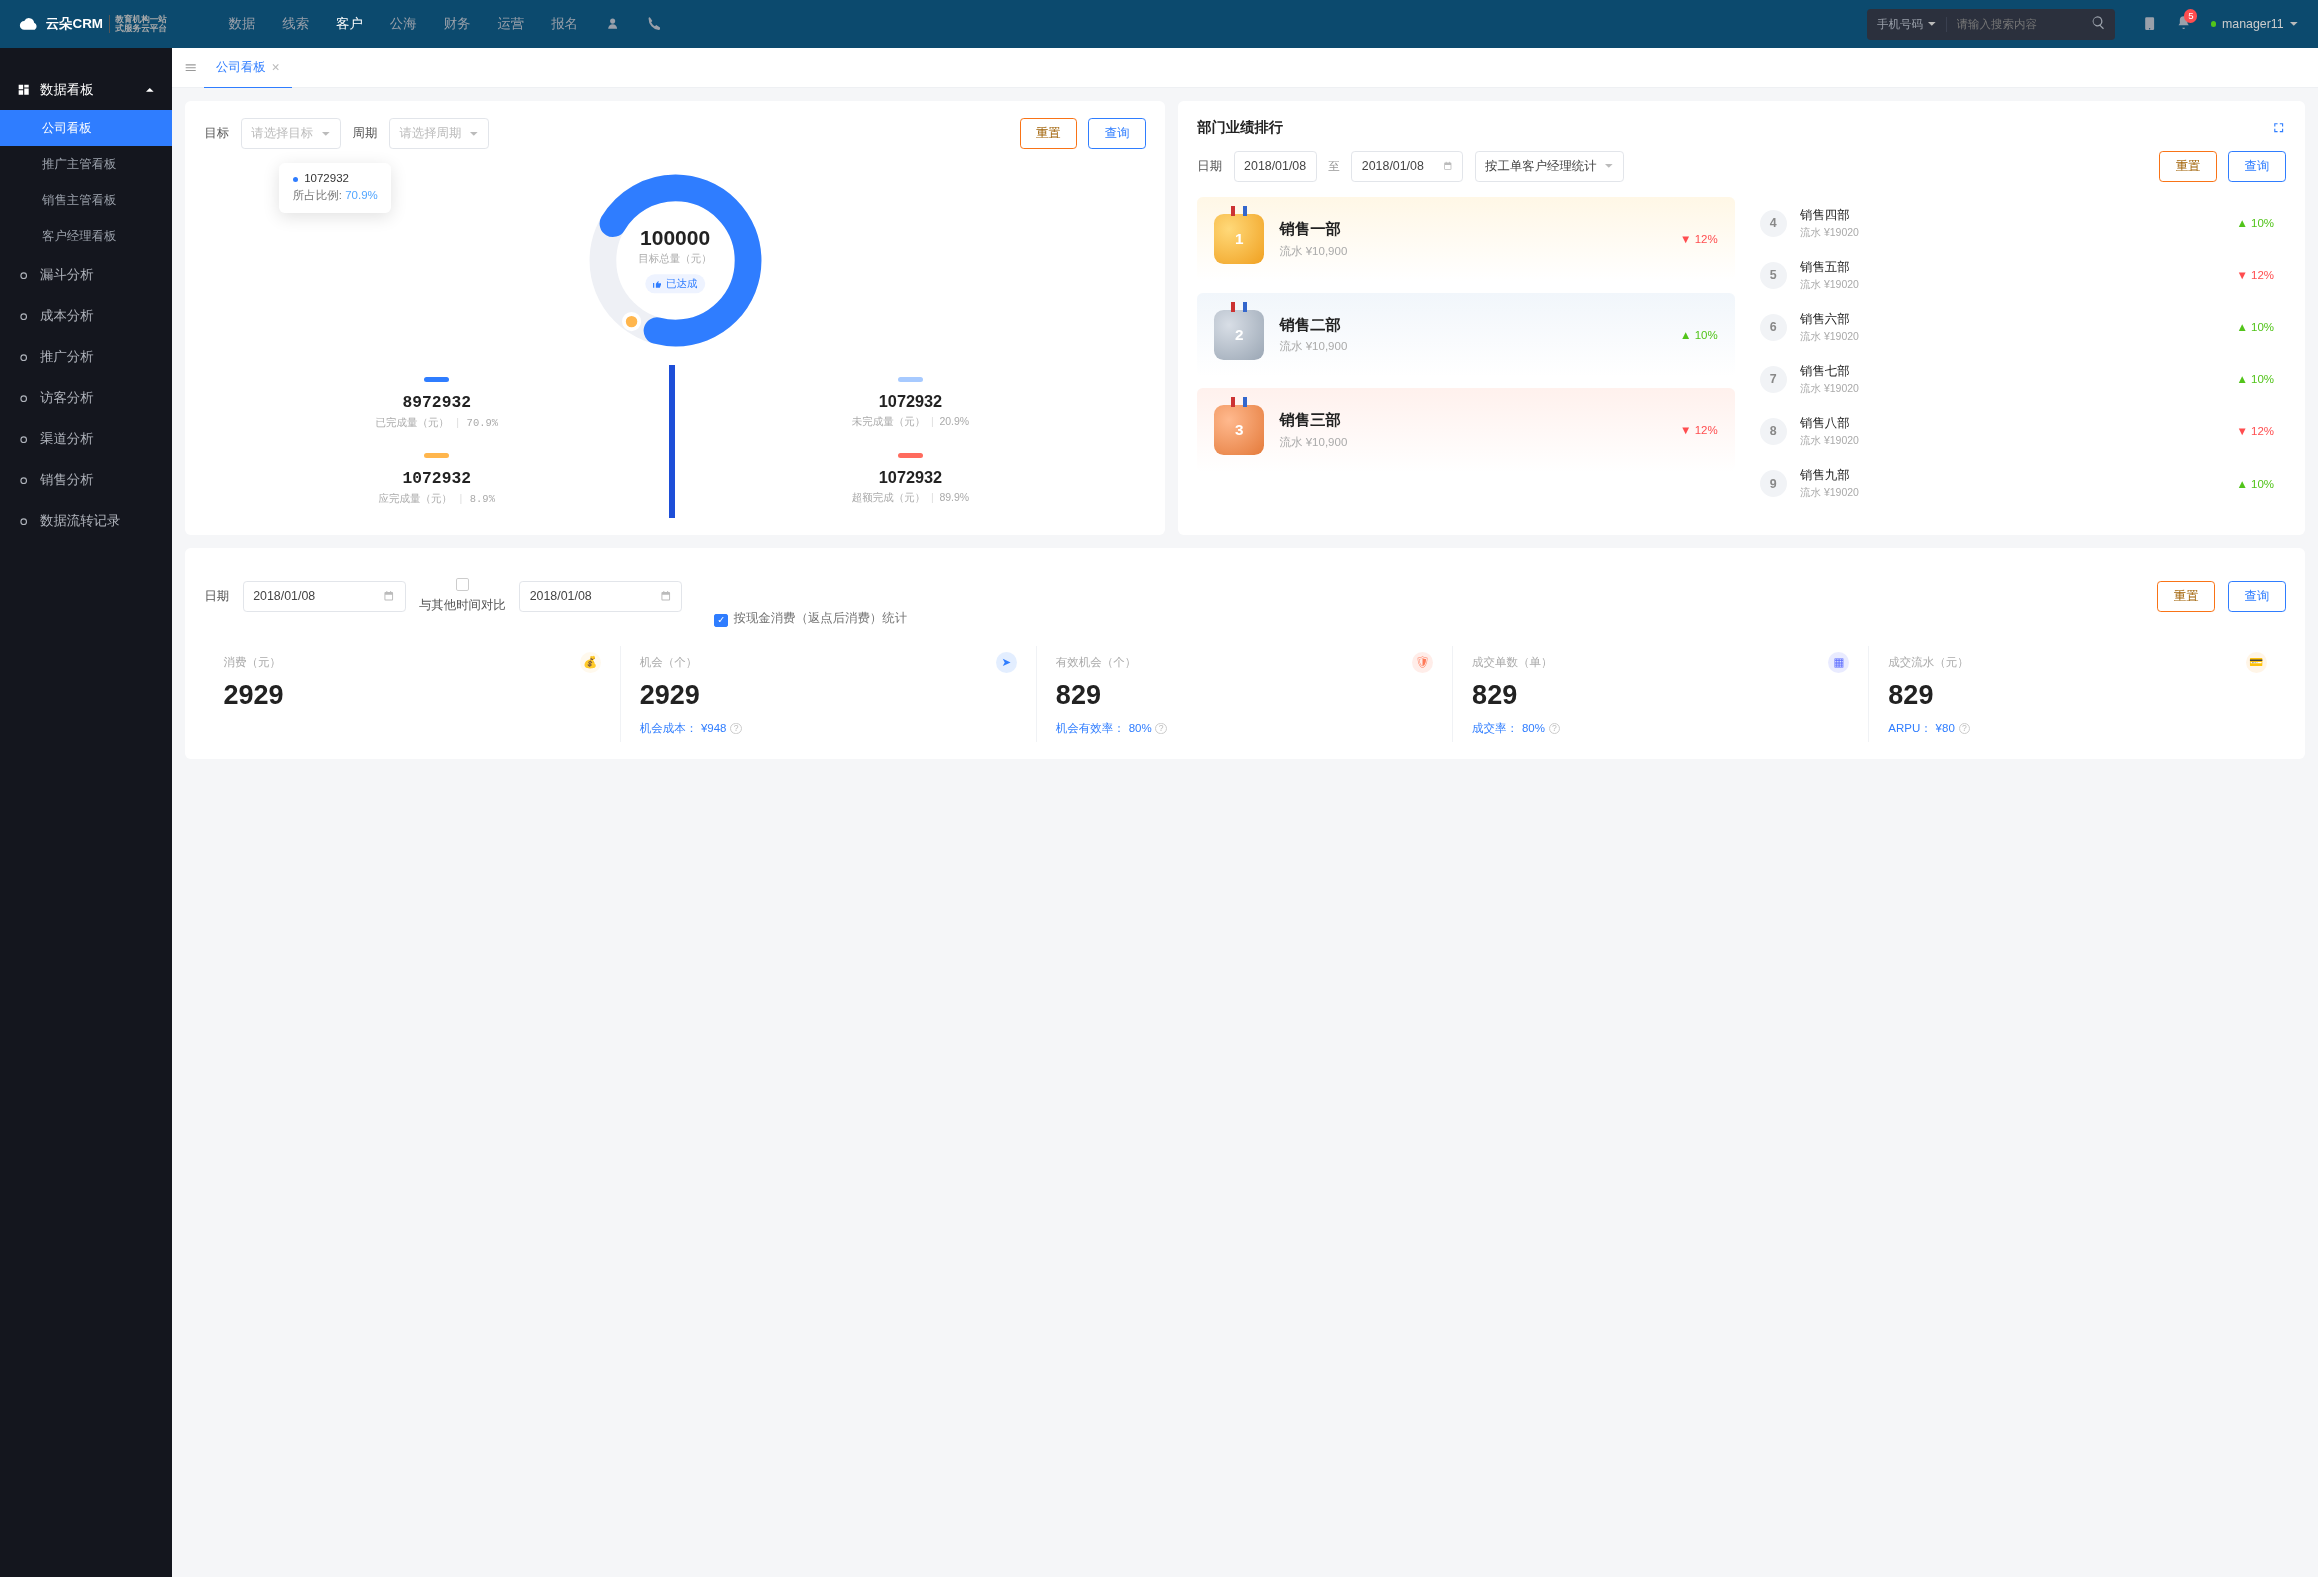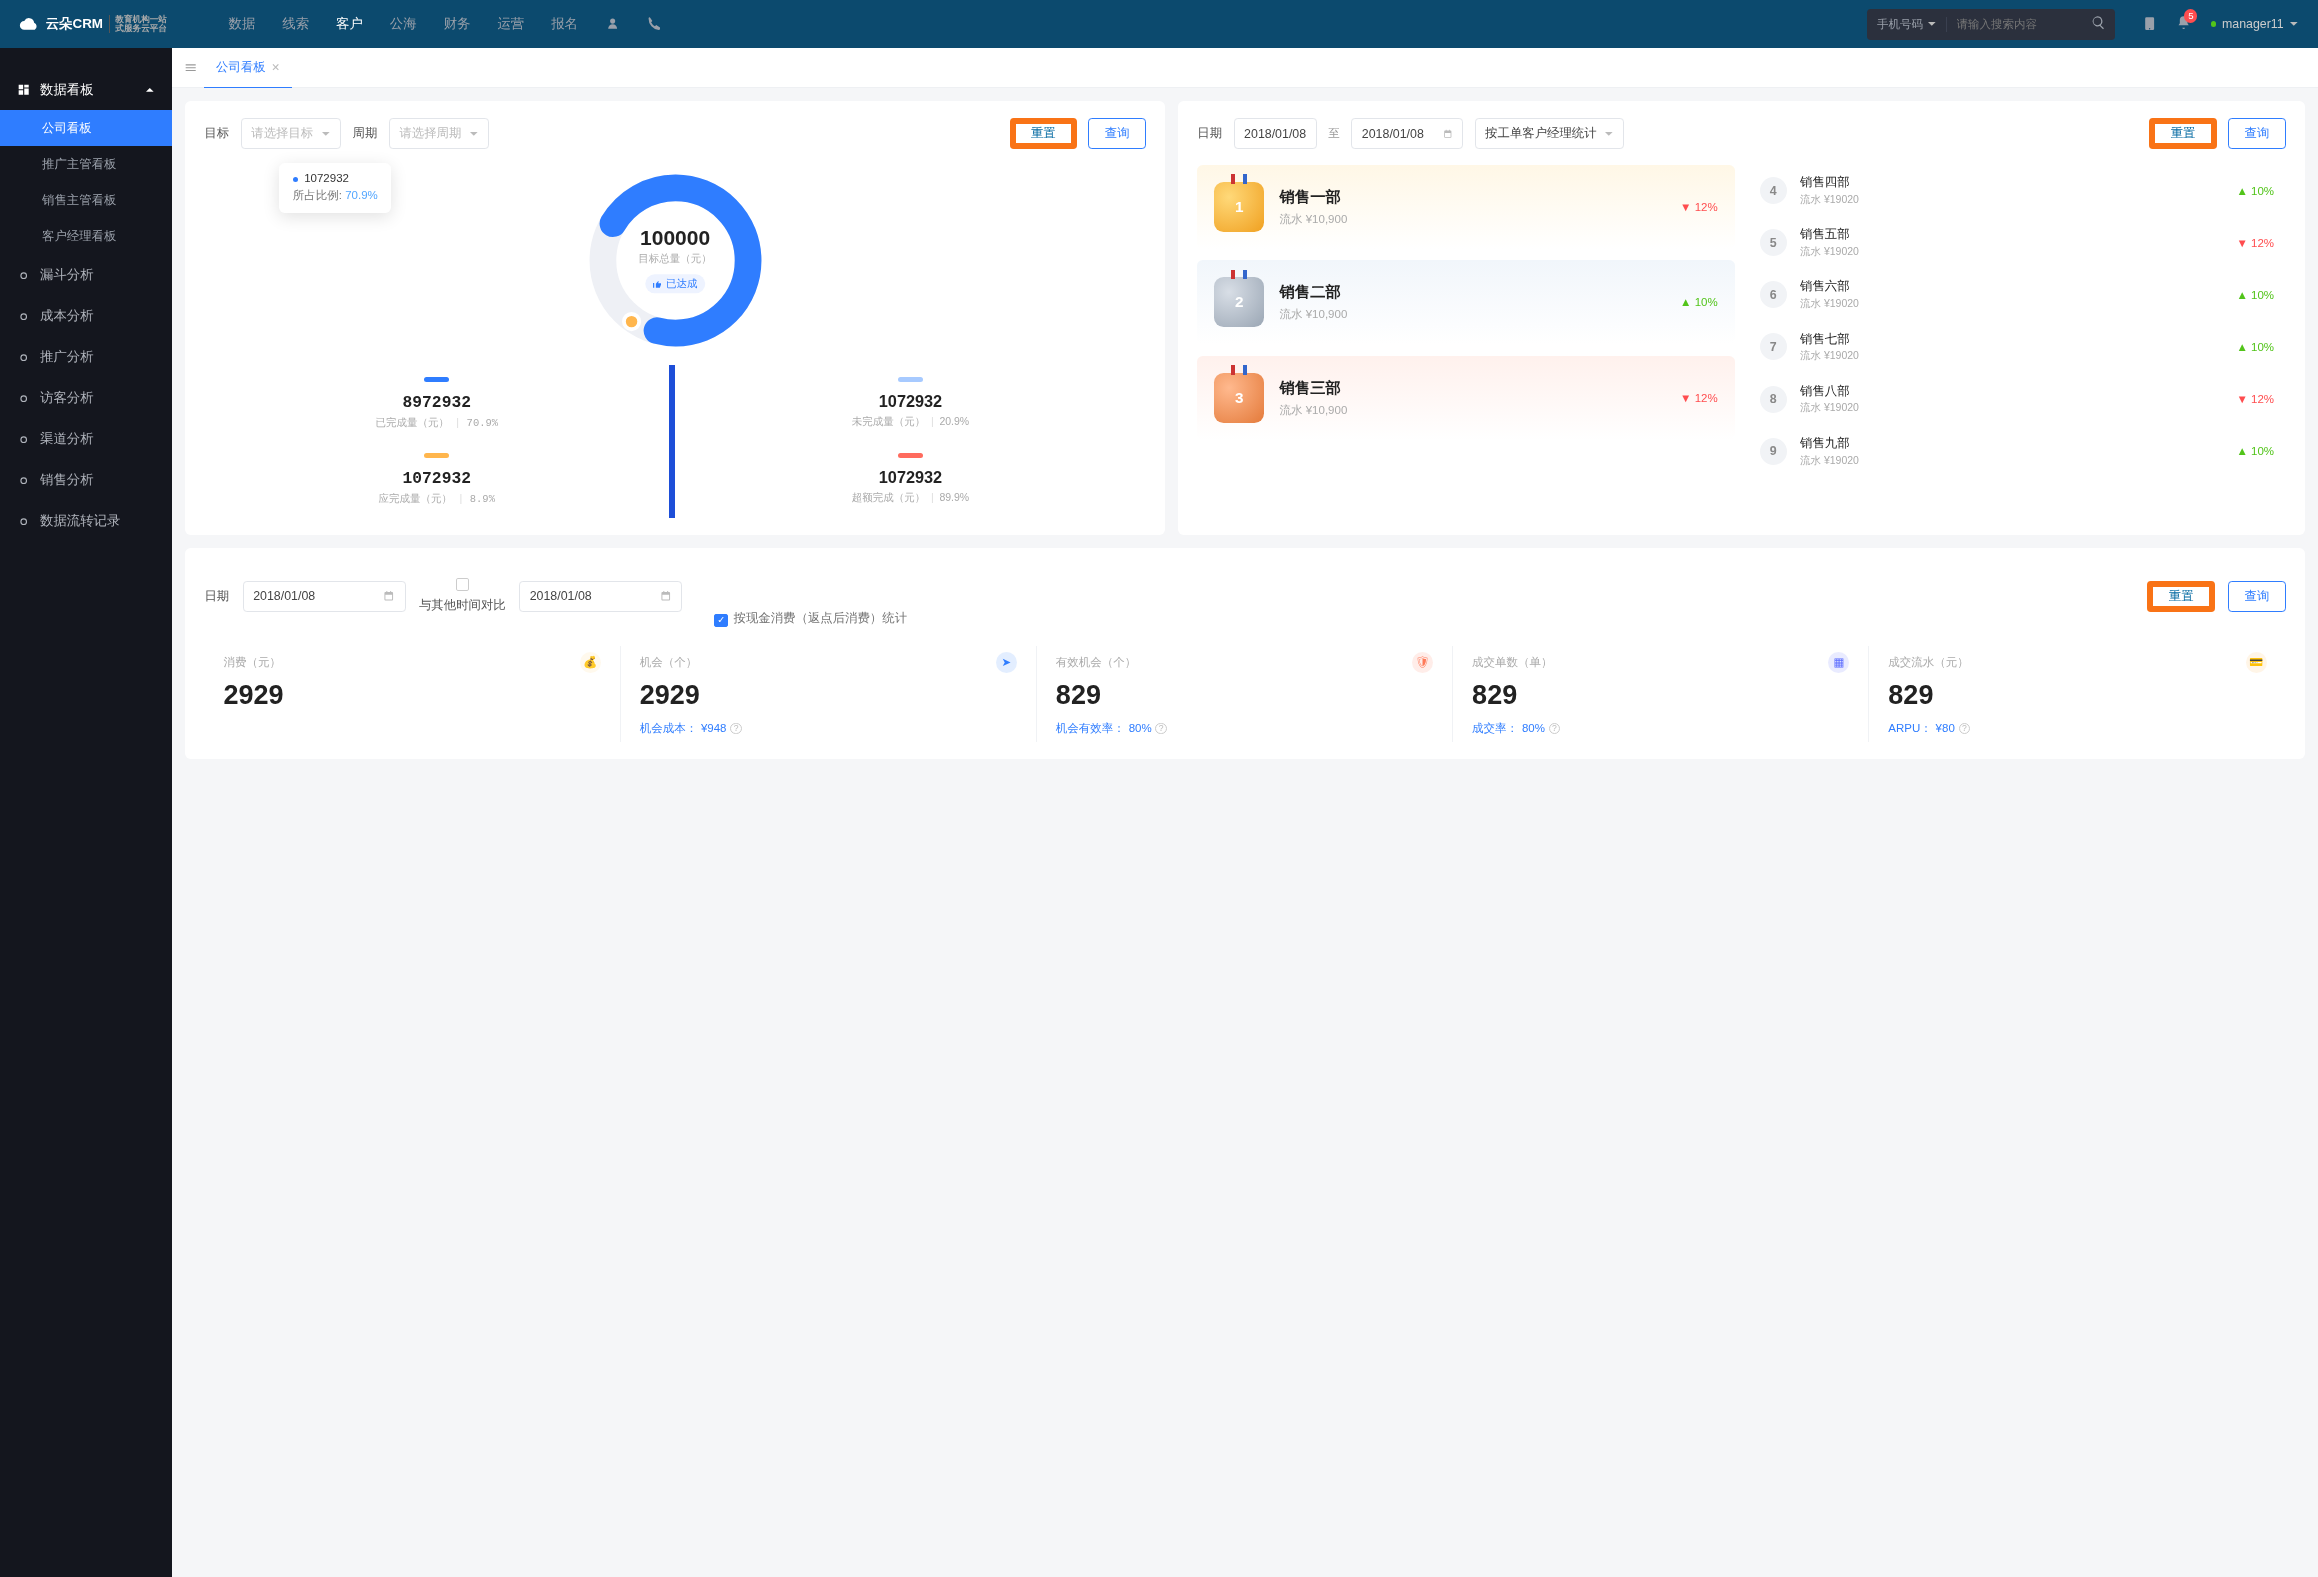--- a/index.html
+++ b/index.html
@@ -40,21 +40,21 @@
   .content { padding:13.4px; display:grid; grid-template-columns: 1fr 1.15fr; gap:13.4px; }
   .card { background:#fff; border-radius:5.7px; padding:17px 19px; }
   .card-head { display:flex; align-items:center; justify-content:space-between; margin-bottom:13.4px; }
   .card-title { font-size:14.3px; font-weight:600; color:#222; }
   .expand { width:13.4px; height:13.4px; fill:#2f7dff; cursor:pointer; }
 
   .filter-row { display:flex; align-items:center; gap:11.5px; font-size:12.4px; margin-bottom:15.3px; }
   .flabel { color:#555; }
   .select { border:1px solid #e2e5ea; border-radius:3.8px; height:31px; padding:0 9.6px; display:flex; align-items:center; justify-content:space-between; gap:7.6px; color:#bbb; min-width:96px; cursor:pointer; }
   .select.has-val { color:#444; }
-  .btn-plain { height:31px; padding:0 15.3px; border:6px solid #f97316; background:#fff; border-radius:3.8px; color:#0369a1; cursor:pointer; font-size:12.4px; }
+  .btn-plain { height:31px; padding:0 15.3px; border:1px solid #f97316; background:#fff; border-radius:3.8px; color:#a16207; cursor:pointer; font-size:12.4px; }
   .btn-primary-outline { height:31px; padding:0 15.3px; border:1px solid #2f7dff; background:#fff; border-radius:3.8px; color:#2f7dff; cursor:pointer; font-size:12.4px; }
 
   
   .donut-wrap { position:relative; display:flex; justify-content:center; margin-top:9.6px; margin-bottom:9.6px; }
   .donut-center { position:absolute; top:50%; left:50%; transform:translate(-50%,-50%); text-align:center; }
   .donut-val { font-size:21px; font-weight:700; color:#222; }
   .donut-lab { font-size:10.5px; color:#aaa; margin-top:1.9px; }
   .donut-chip { display:inline-flex; align-items:center; gap:3.8px; background:#eef3ff; color:#2f7dff; font-size:10.5px; padding:2.9px 7.6px; border-radius:9.6px; margin-top:7.6px; }
   .tooltip { position:absolute; top:-1.9px; left:75px; background:#fff; border-radius:5.7px; box-shadow:0 3.8px 17px rgba(0,0,0,0.12); padding:9.6px 13.4px; font-size:11.5px; }
   .tooltip .dot { display:inline-block; width:5.7px; height:5.7px; border-radius:50%; background:#2f7dff; margin-right:5.7px; }
@@ -300,20 +300,26 @@
 
         <div class="stat-grid" id="stat-grid">
             <div class="stat-cell br"><div class="stat-pill" style="background:#2f7dff"></div><div class="stat-val">8972932</div><div class="stat-sub">已完成量（元）<span class="sep">|</span>70.9%</div></div>
             <div class="stat-cell"><div class="stat-pill" style="background:#a7caff"></div><div class="stat-val">1072932</div><div class="stat-sub">未完成量（元）<span class="sep">|</span>20.9%</div></div>
             <div class="stat-cell br"><div class="stat-pill" style="background:#ffb64d"></div><div class="stat-val">1072932</div><div class="stat-sub">应完成量（元）<span class="sep">|</span>8.9%</div></div>
             <div class="stat-cell"><div class="stat-pill" style="background:#ff6b5e"></div><div class="stat-val">1072932</div><div class="stat-sub">超额完成（元）<span class="sep">|</span>89.9%</div></div>
           </div>
       </div>
 
       <div class="card">
+        <div class="card-head">
+          <div class="card-title">部门业绩排行</div>
+          <svg class="expand" viewBox="0 0 24 24">
+              <path d="M4 4h6v2H6v4H4V4zm16 0v6h-2V6h-4V4h6zM4 20v-6h2v4h4v2H4zm16 0h-6v-2h4v-4h2v6z"></path>
+            </svg>
+        </div>
         <div class="filter-row">
           <span class="flabel">日期</span>
           <div class="date-input" style="min-width:76px">
             <span>2018/01/08</span>
           </div>
           <span class="date-sep">至</span>
           <div class="date-input" style="min-width:76px">
             <span>2018/01/08</span>
             <svg class="caret" viewBox="0 0 24 24" width="11.5" height="11.5" fill="#bbb">
                 <path d="M7 2v2H5a2 2 0 00-2 2v14a2 2 0 002 2h14a2 2 0 002-2V6a2 2 0 00-2-2h-2V2h-2v2H9V2H7zm-2 8h14v10H5V10z"></path>

